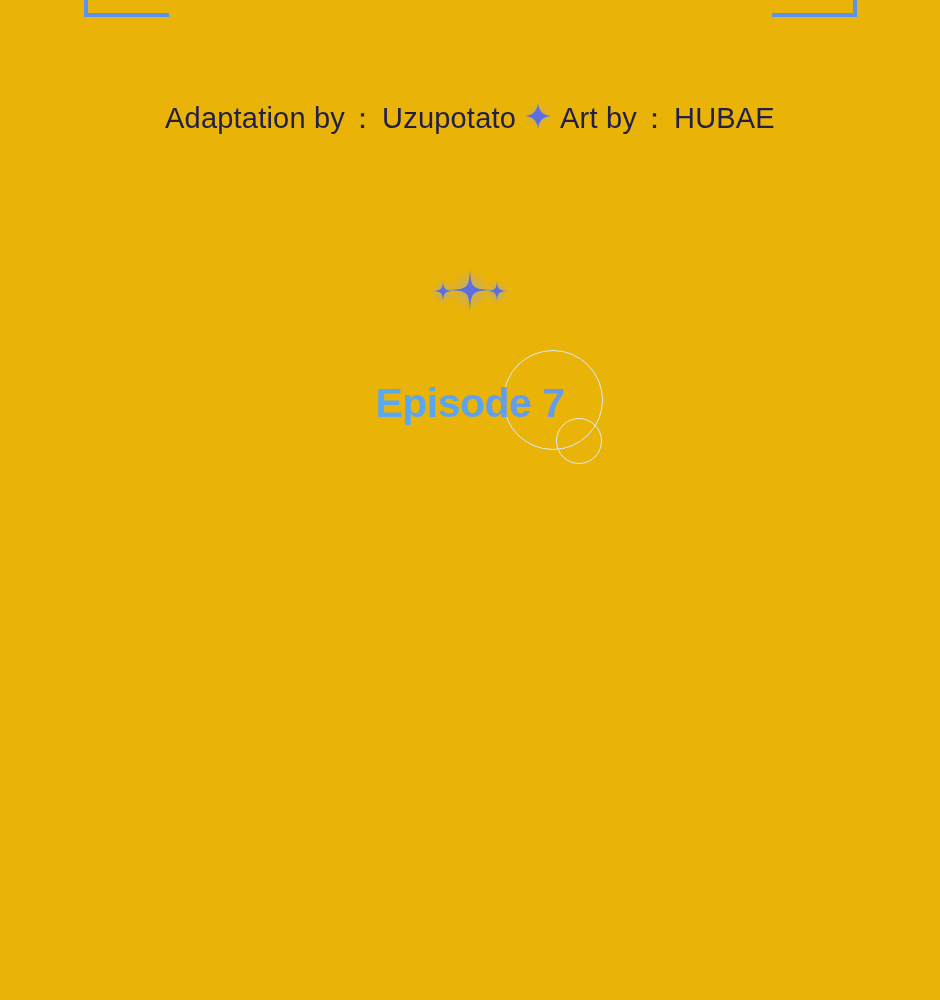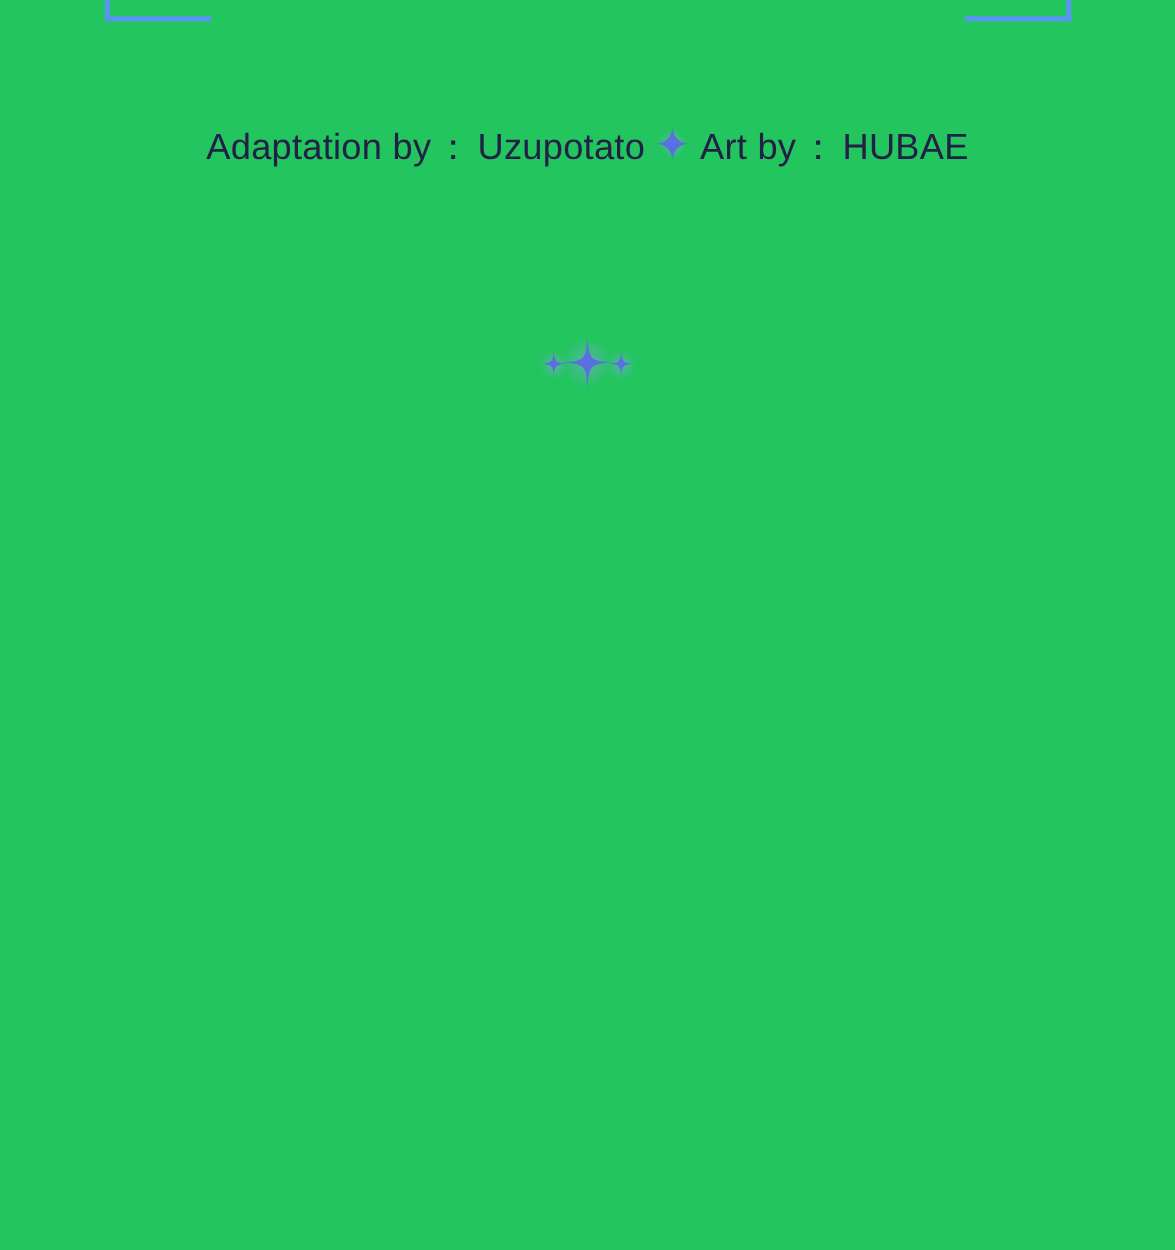--- a/index.html
+++ b/index.html
@@ -11,21 +11,21 @@
     width: 940px;
     height: 1000px;
     position: relative;
     overflow: hidden;
     font-family: "Liberation Sans", sans-serif;
   }
 
   .page {
     position: absolute;
     inset: 0;
-    background: #22c55e;
+    background: #eab308;
   }
 
   
   .bracket {
     position: absolute;
     box-sizing: border-box;
     border-color: #5b93f5;
     border-style: solid;
   }
   .bracket-left {
@@ -172,14 +172,19 @@
       </defs>
       <circle cx="18" cy="30" r="12" fill="url(#glowB)"></circle>
       <circle cx="45" cy="28" r="20" fill="url(#glowB)"></circle>
       <circle cx="72" cy="30" r="12" fill="url(#glowB)"></circle>
       <path d="M18 19 C18.6 27.2 19.8 28.4 28 29 C19.8 29.6 18.6 30.8 18 39 C17.4 30.8 16.2 29.6 8 29 C16.2 28.4 17.4 27.2 18 19 Z" fill="#5a6fe0"></path>
       <path d="M45 7 C46.1 25.9 47.1 26.9 66 28 C47.1 29.1 46.1 30.1 45 49 C43.9 30.1 42.9 29.1 24 28 C42.9 26.9 43.9 25.9 45 7 Z" fill="#5a6fe0"></path>
       <path d="M72 19 C72.6 27.2 73.8 28.4 82 29 C73.8 29.6 72.6 30.8 72 39 C71.4 30.8 70.2 29.6 62 29 C70.2 28.4 71.4 27.2 72 19 Z" fill="#5a6fe0"></path>
     </svg>
   </div>
 
+  <div class="episode-block">
+    <div class="deco-circle deco-circle-large"></div>
+    <div class="deco-circle deco-circle-small"></div>
+    <div class="episode-title">Episode 7</div>
+  </div>
 
 </div>
 
 </body></html>

